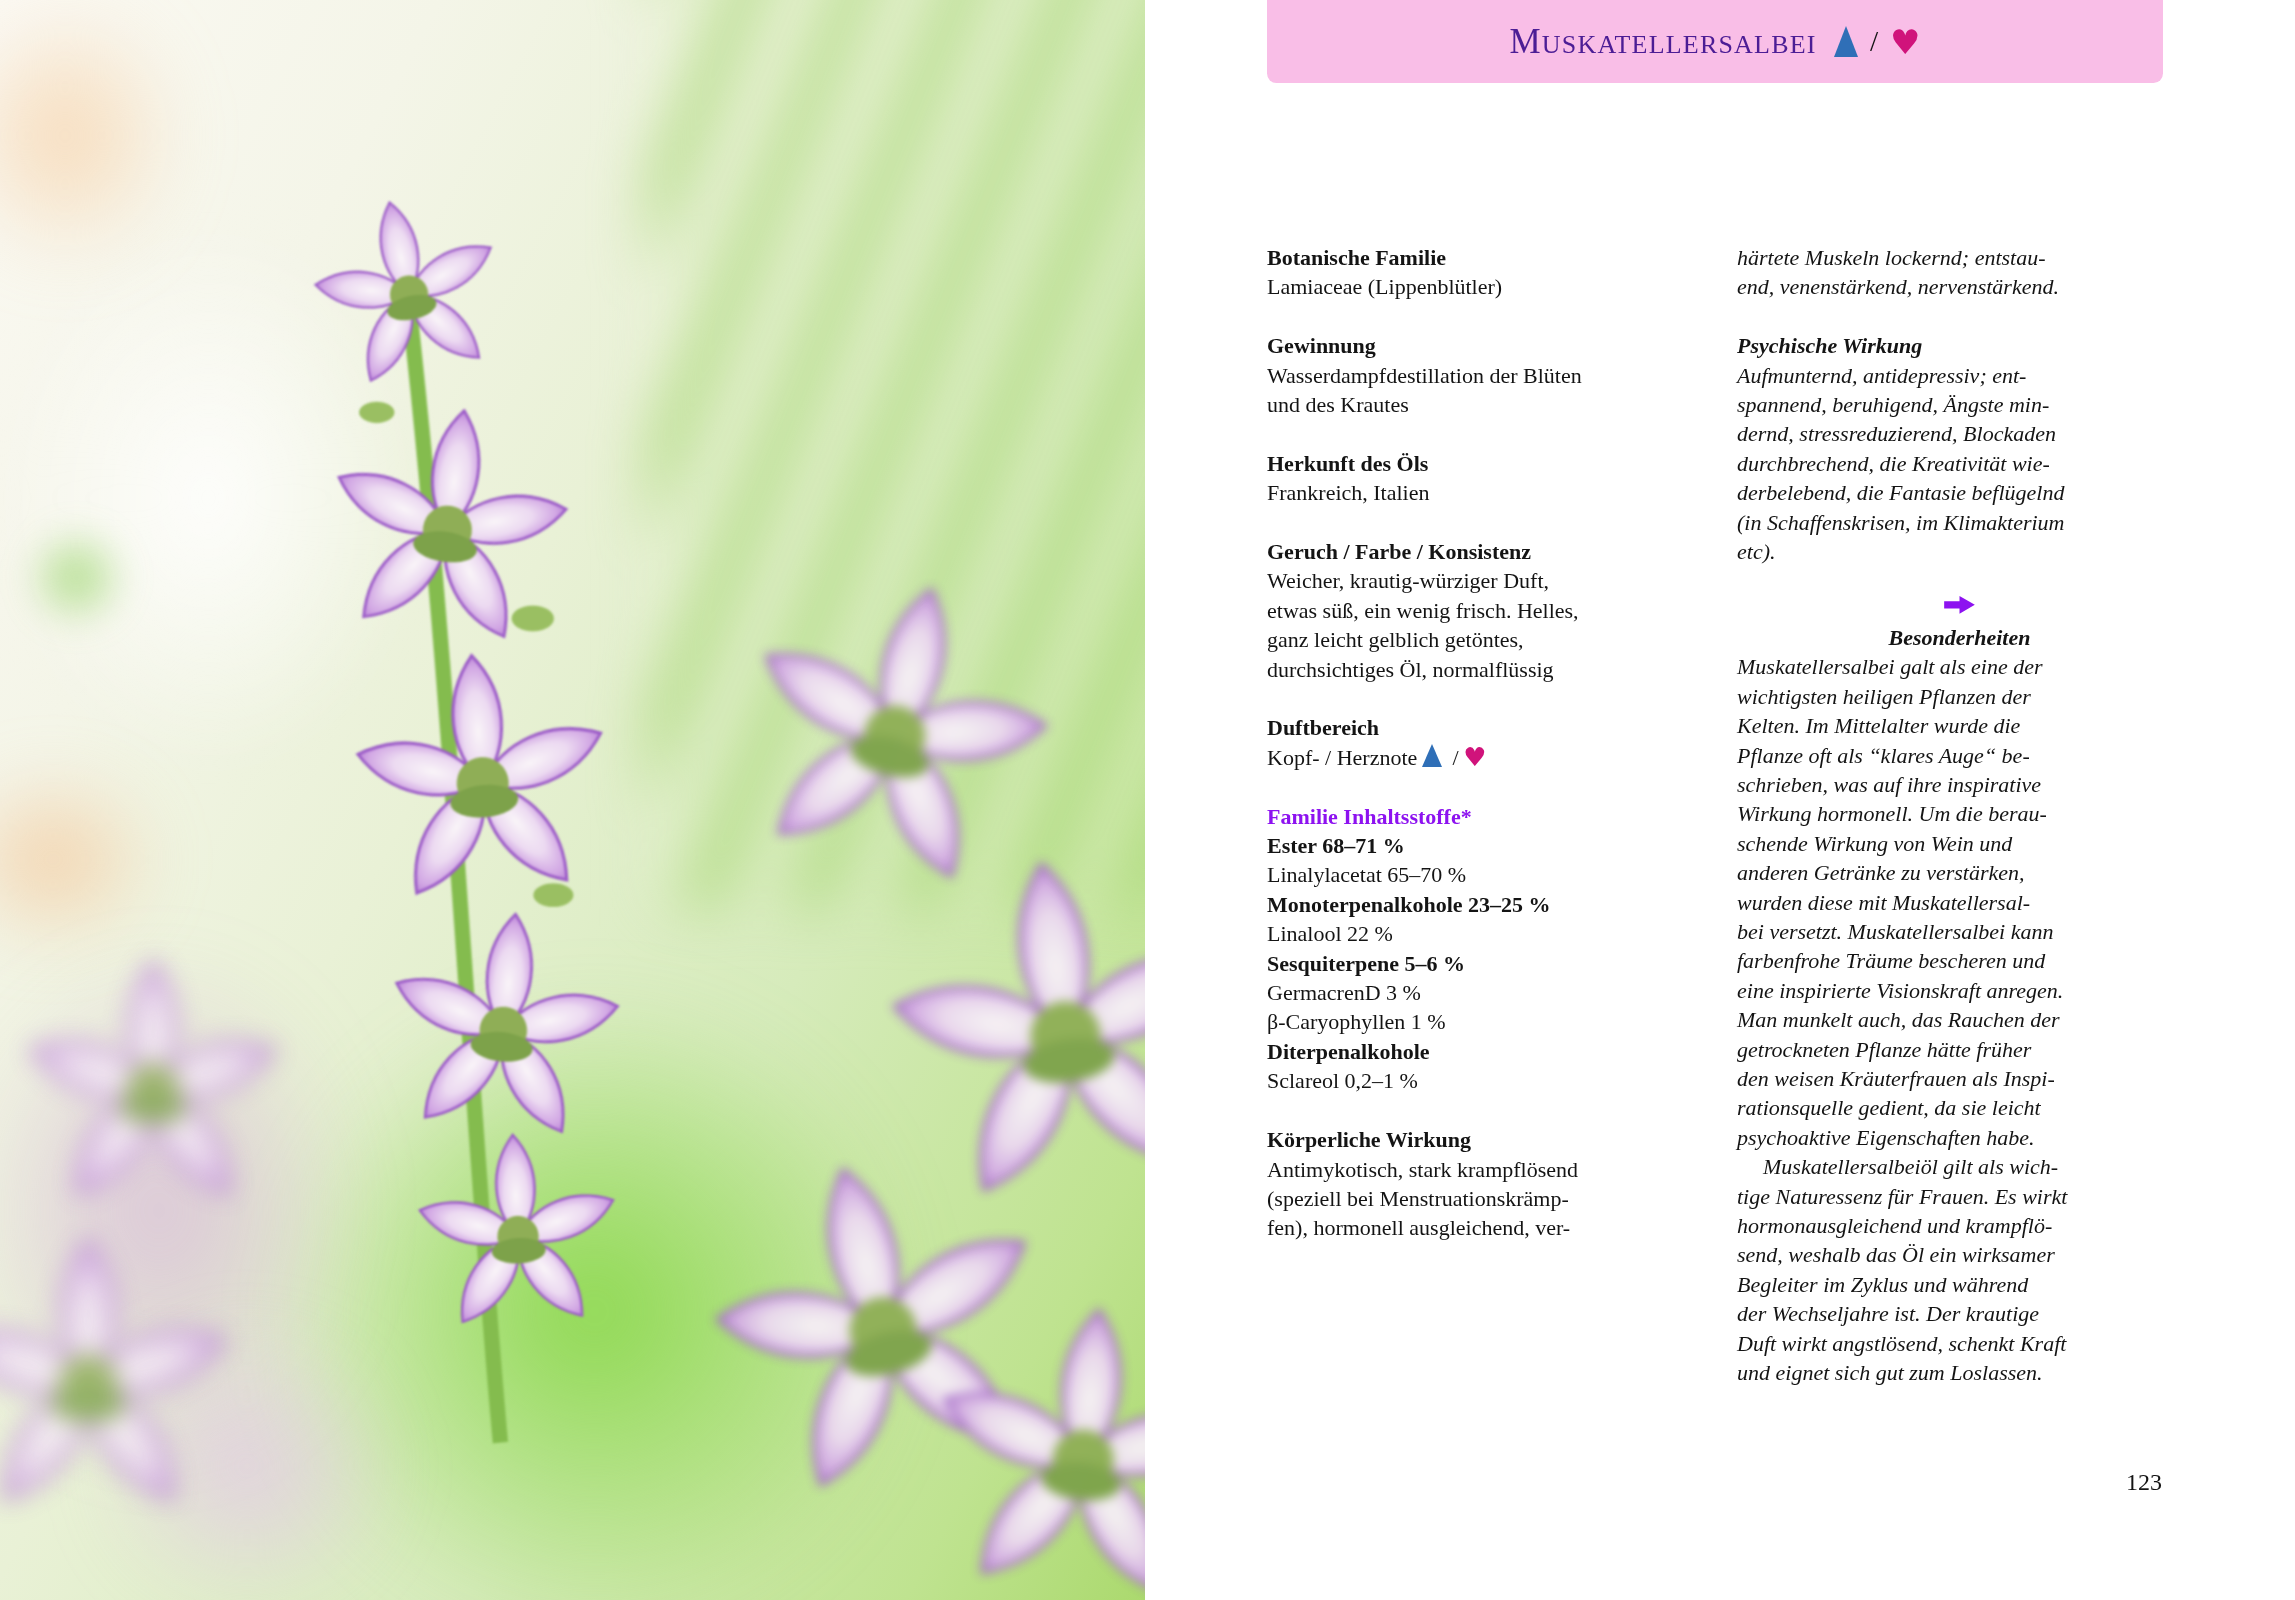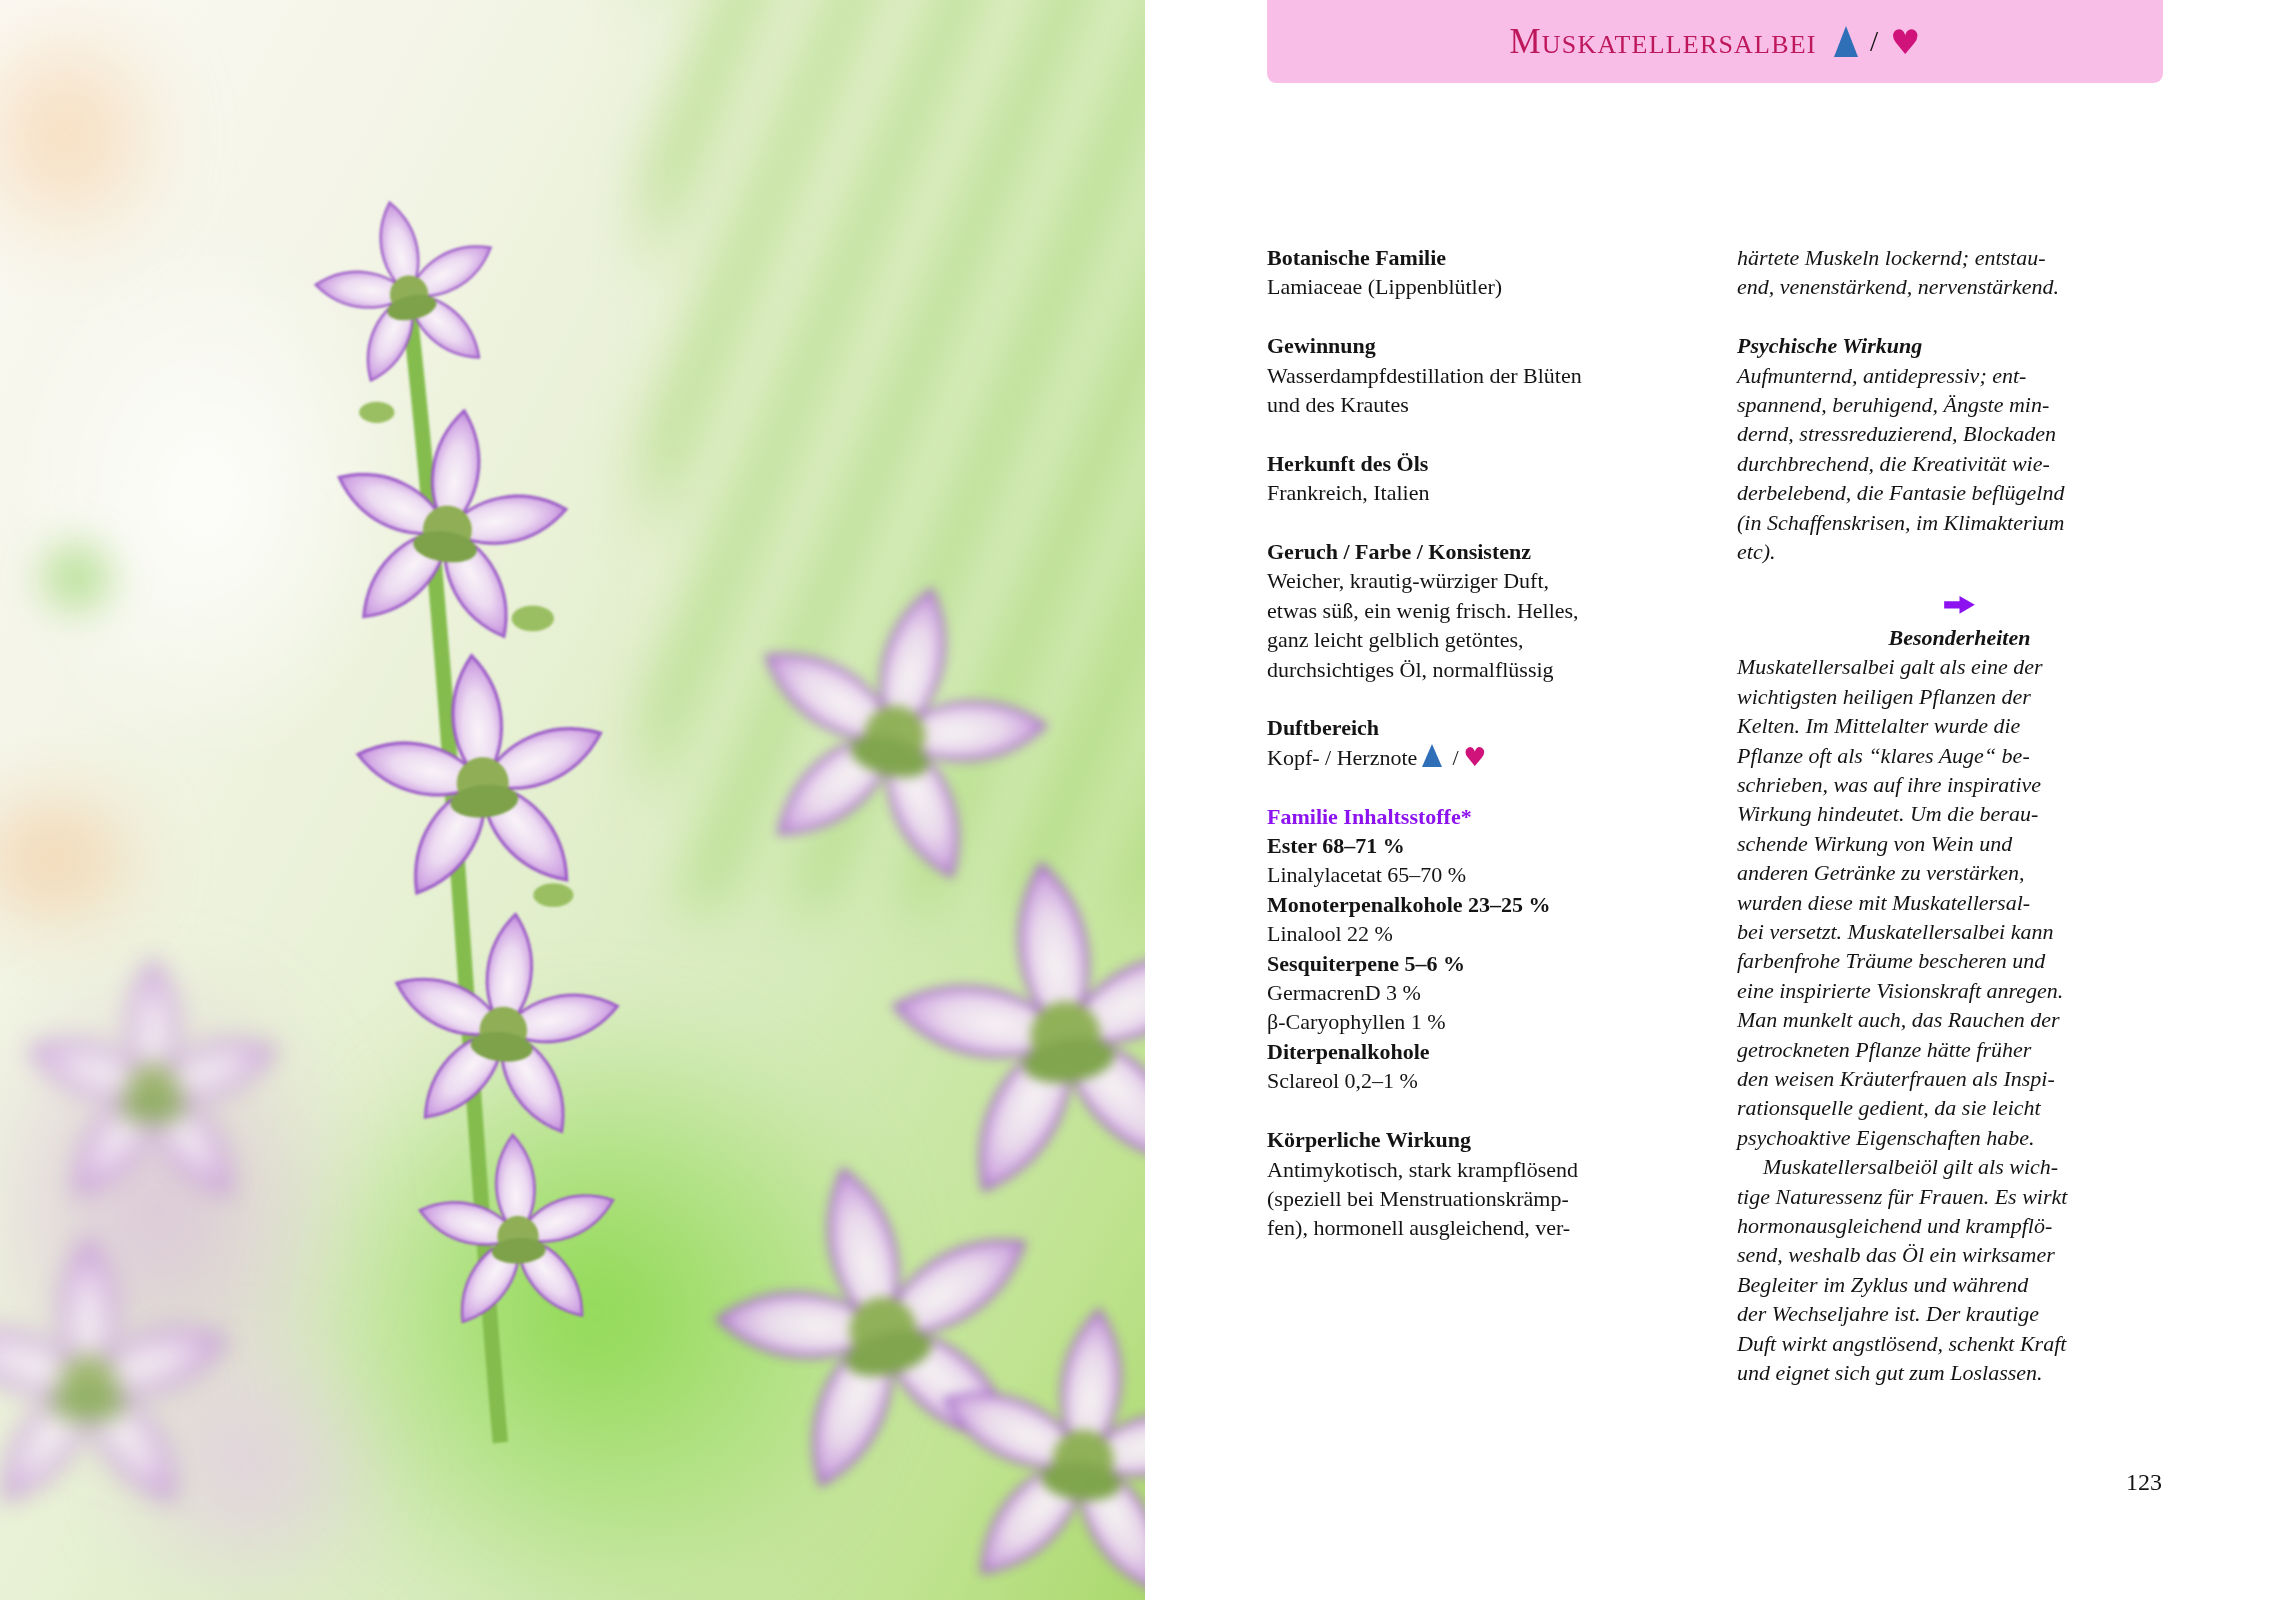--- a/index.html
+++ b/index.html
@@ -29,21 +29,21 @@
   .ph-lav2{position:absolute;left:35px;top:1266px;width:424px;height:400px;
      background:radial-gradient(closest-side,rgba(226,190,236,.65),rgba(226,190,236,0) 72%);filter:blur(34px);}
   .ph-flowers{position:absolute;left:0;top:0;}
   .fl-main{filter:blur(2px);}
   .fl-right{filter:blur(9px);opacity:.95;}
   .fl-left{filter:blur(20px);opacity:.8;}
 
   
   .header-bar{position:absolute;left:1267px;top:0;width:896px;height:83px;background:#F9BEE7;
      border-radius:0 0 9.4px 9.4px;display:flex;align-items:center;justify-content:center;gap:11.8px;}
-  .title{font-size:26px;letter-spacing:1.2px;text-transform:uppercase;color:#be185d;line-height:1;}
+  .title{font-size:26px;letter-spacing:1.2px;text-transform:uppercase;color:#4c1d95;line-height:1;}
   .title::first-letter{font-size:35px;}
   .tri{display:inline-block;width:0;height:0;border-left:12.4px solid transparent;
      border-right:12.4px solid transparent;border-bottom:31px solid #2F6FB7;margin-left:5.9px;}
   .hdr-slash{font-size:29.4px;line-height:1;}
   .heart{font-family:"DejaVu Sans",sans-serif;color:#D0137B;line-height:1;}
   .hdr-heart{font-size:34px;}
 
   .subtitle{position:absolute;left:1267px;top:146px;width:901px;text-align:center;
      font-style:italic;font-size:22px;}
 
@@ -199,21 +199,21 @@
         <svg class="arrow-icon" width="31" height="17.7" viewBox="0 0 52 30">
           <polygon points="0,9 26,9 26,0 52,15 26,30 26,21 0,21" fill="#8D12F0"></polygon>
         </svg>
         <span>Besonderheiten</span>
       </div>
       <div class="ln">Muskatellersalbei galt als eine der</div>
       <div class="ln">wichtigsten heiligen Pflanzen der</div>
       <div class="ln">Kelten. Im Mittelalter wurde die</div>
       <div class="ln">Pflanze oft als “klares Auge“ be-</div>
       <div class="ln">schrieben, was auf ihre inspirative</div>
-      <div class="ln">Wirkung hindeutet. Um die berau-</div>
+      <div class="ln">Wirkung hormonell. Um die berau-</div>
       <div class="ln">schende Wirkung von Wein und</div>
       <div class="ln">anderen Getränke zu verstärken,</div>
       <div class="ln">wurden diese mit Muskatellersal-</div>
       <div class="ln">bei versetzt. Muskatellersalbei kann</div>
       <div class="ln">farbenfrohe Träume bescheren und</div>
       <div class="ln">eine inspirierte Visionskraft anregen.</div>
       <div class="ln">Man munkelt auch, das Rauchen der</div>
       <div class="ln">getrockneten Pflanze hätte früher</div>
       <div class="ln">den weisen Kräuterfrauen als Inspi-</div>
       <div class="ln">rationsquelle gedient, da sie leicht</div>

